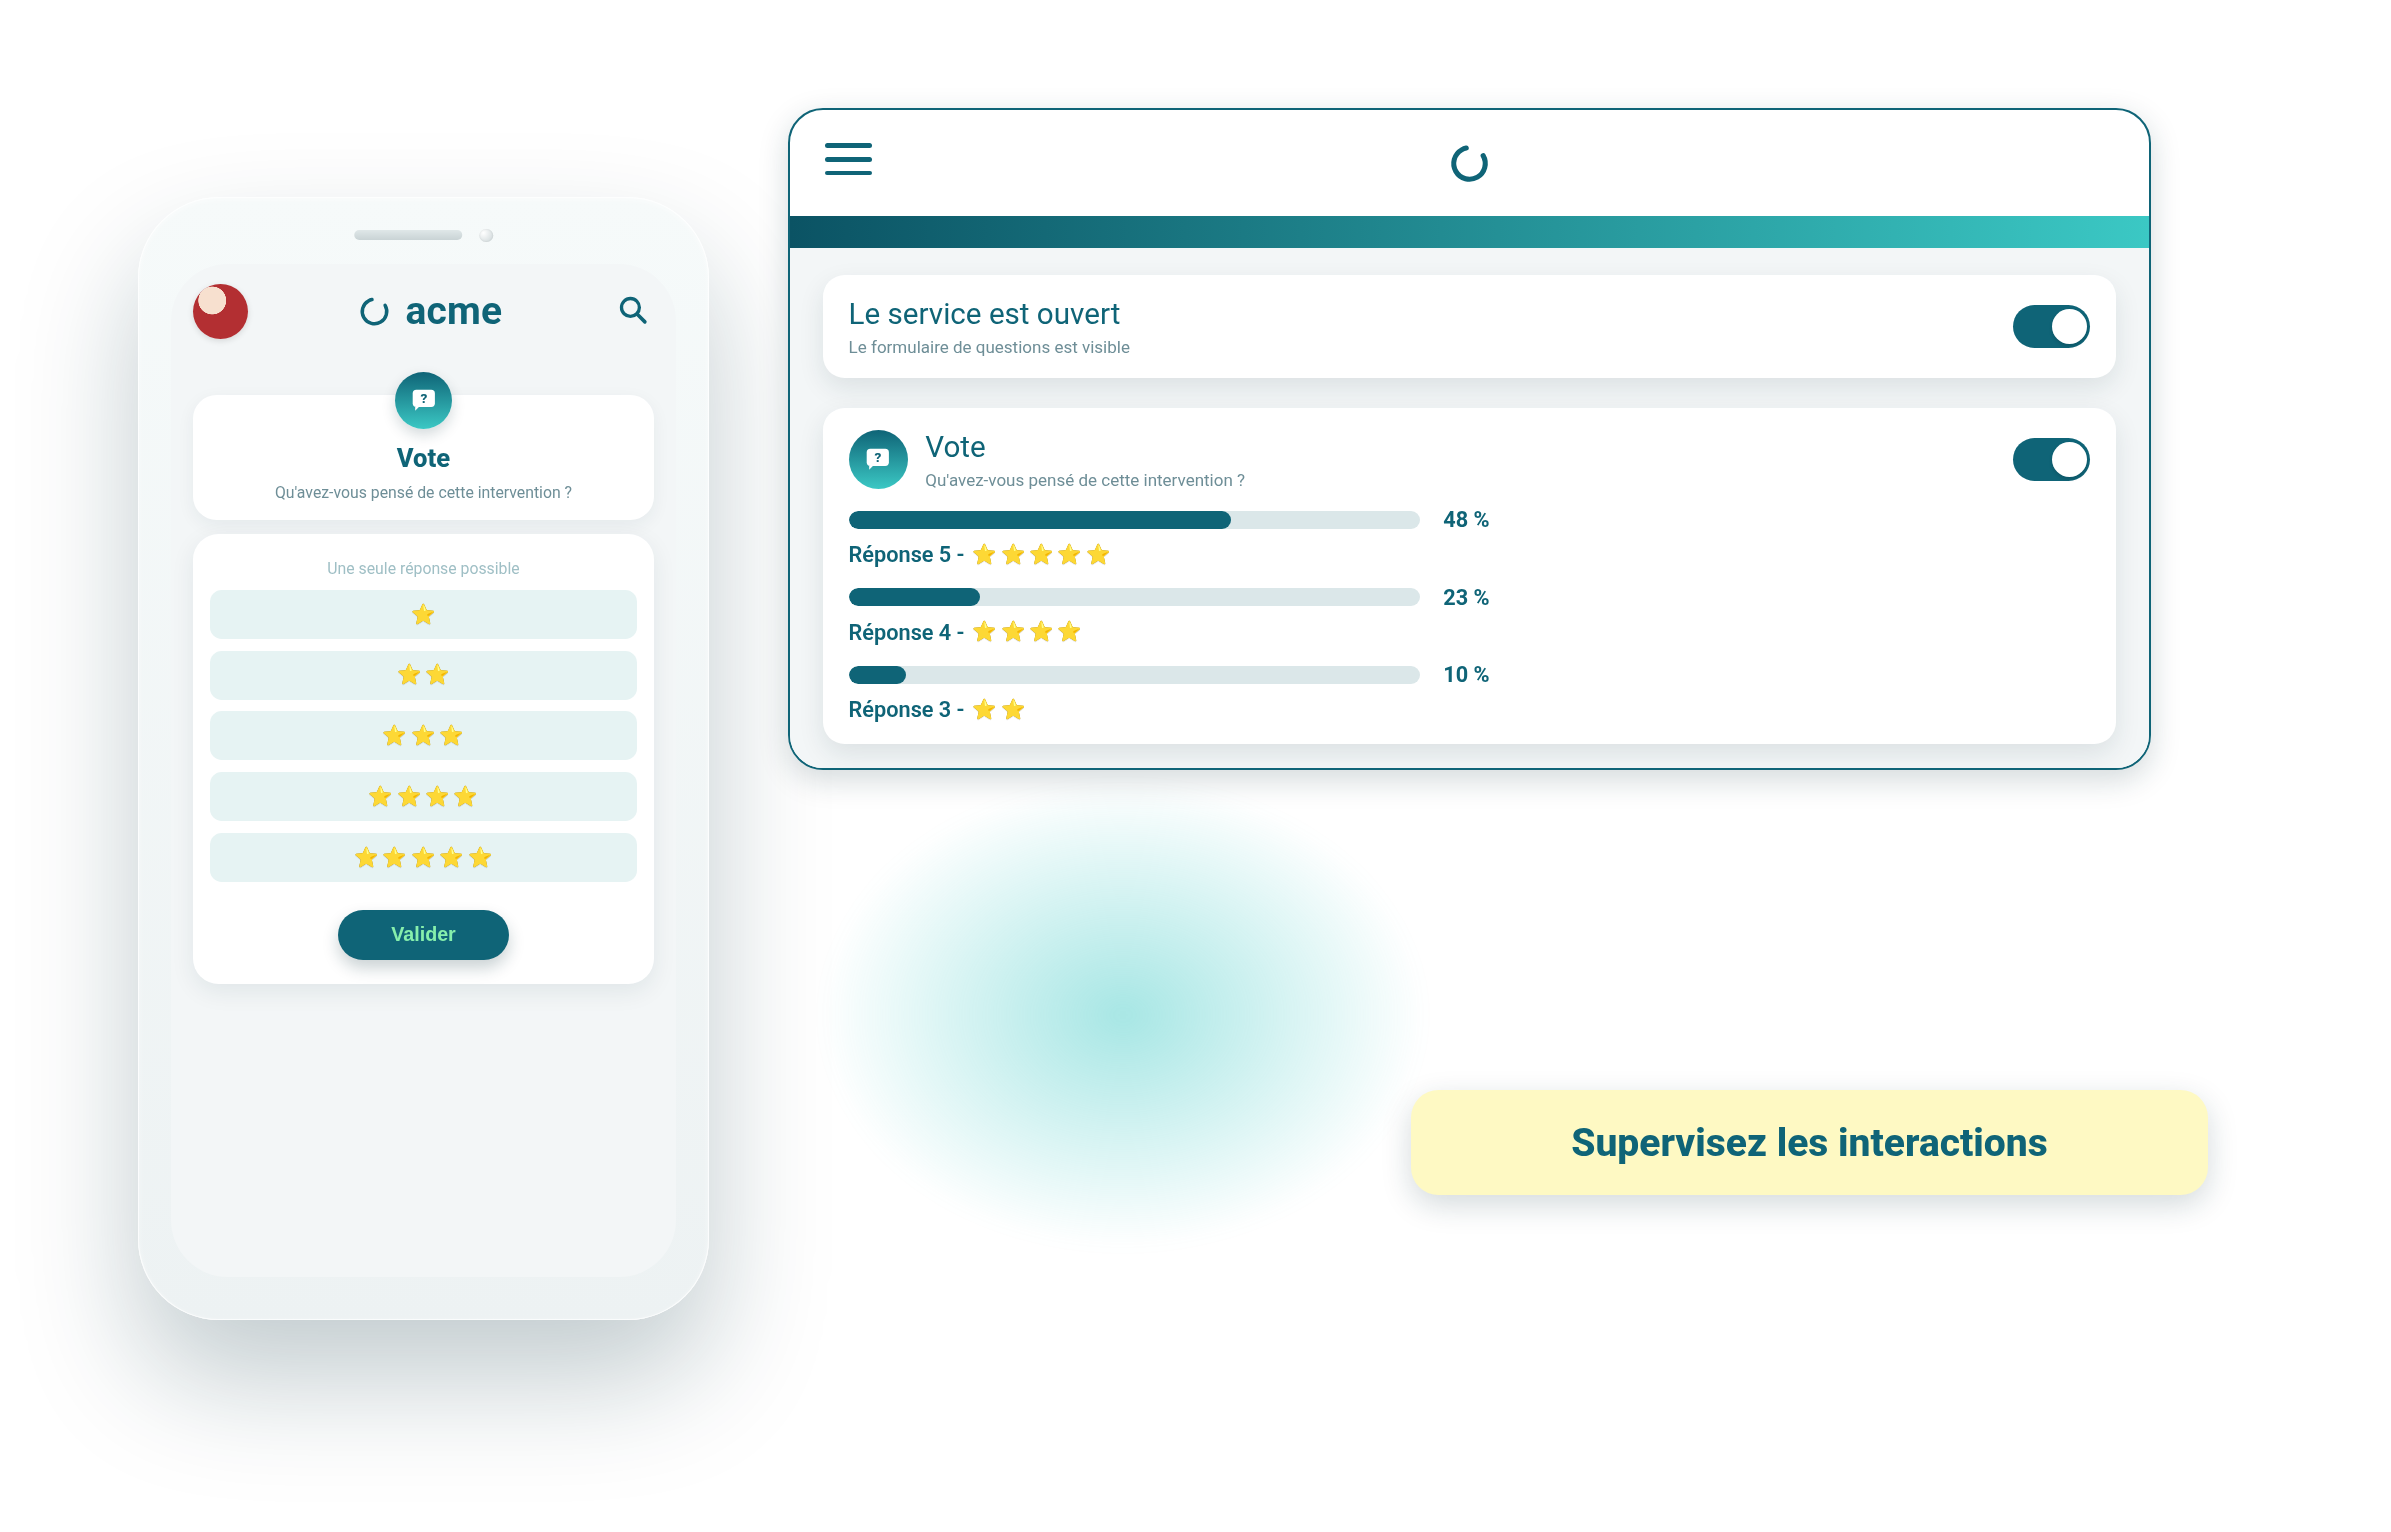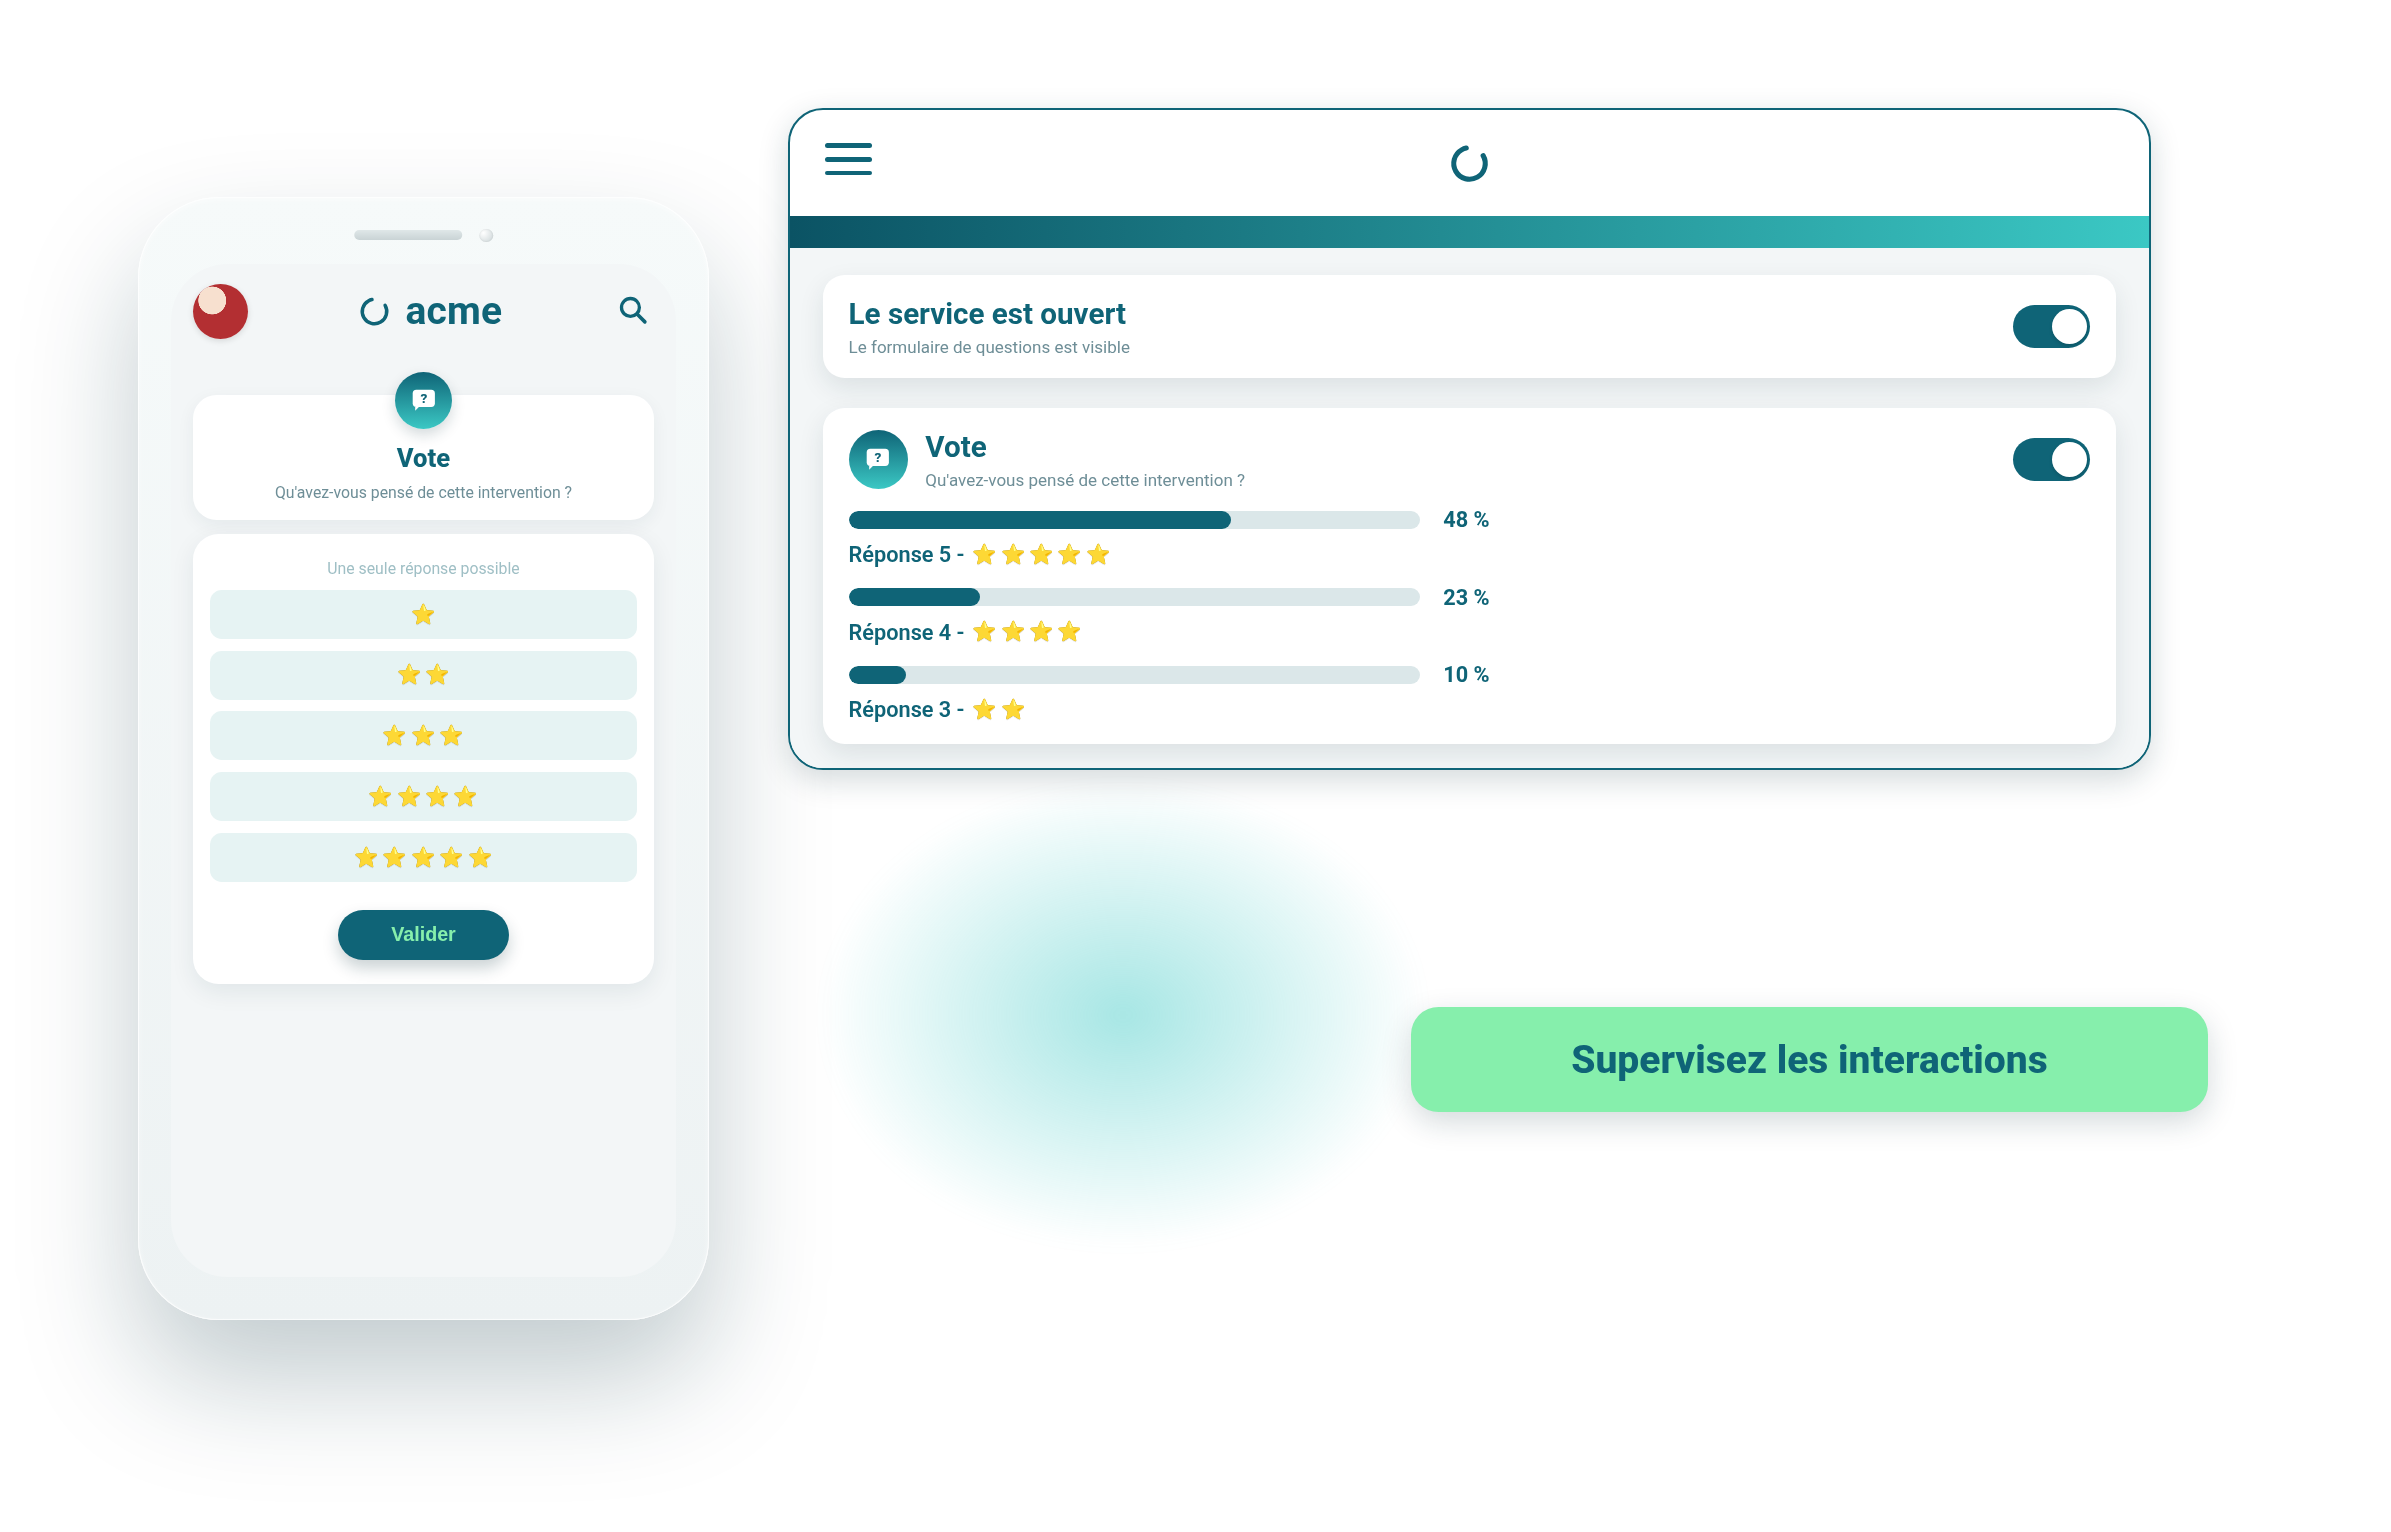--- a/index.html
+++ b/index.html
@@ -94,39 +94,39 @@
   }
   .panel-top{height:106px;display:flex;align-items:center;justify-content:center;position:relative}
   .hamburger{position:absolute;left:35px;top:33px;display:flex;flex-direction:column;gap:8.9px}
   .hamburger span{display:block;width:47px;height:4.9px;border-radius:3px;background:var(--teal-800)}
   .panel-logo svg{display:block}
   .panel-band{height:31.5px;background:linear-gradient(90deg,var(--teal-900),var(--teal-300))}
   .panel-body{background:var(--bg);padding:27.6px 33px 23.6px 33px}
   .card{background:var(--card);border-radius:21.7px;box-shadow:0 9.9px 25.6px rgba(15,50,60,.10);padding:21.7px 25.6px}
   .card + .card{margin-top:29.6px}
   .row{display:flex;align-items:center;justify-content:space-between;gap:19.7px}
-  .title{color:var(--teal-800);font-weight:700;font-size:29.6px}
+  .title{color:var(--teal-800);font-weight:400;font-size:29.6px}
   .sub{color:var(--muted);font-size:17px;margin-top:5.9px}
   .toggle{width:77px;height:43px;border-radius:984px;background:var(--teal-800);position:relative;flex:0 0 auto}
   .toggle .knob{position:absolute;top:3.9px;right:3.9px;width:35px;height:35px;border-radius:50%;background:#fff;box-shadow:0 2px 3.9px rgba(0,0,0,.15)}
   .vote-head{display:flex;align-items:center;gap:17.7px}
   .vote-icon{width:59px;height:59px;border-radius:50%;display:flex;align-items:center;justify-content:center;background:linear-gradient(180deg,var(--teal-800),var(--teal-300))}
   .meta{text-align:right;color:var(--teal-800);font-size:21.7px;font-weight:600;margin:7.9px 3.9px 11.8px 0}
   .result{margin-top:17.7px}
   .bar-wrap{display:flex;align-items:center;gap:23.6px}
   .bar-track{flex:0 0 571px;height:17.7px;border-radius:984px;background:#dbe7e9;overflow:hidden}
   .bar-fill{height:100%;border-radius:984px;background:var(--teal-800)}
   .pct{color:var(--teal-800);font-size:21.7px;font-weight:700}
   .resp-line{color:var(--teal-800);font-size:21.7px;font-weight:600;margin-top:9.9px;display:flex;align-items:center;gap:7.9px}
   .resp-stars{display:flex;gap:3.9px}
 
   
   .caption{
-    position:absolute; left:1411px; top:1007px;
-    width:719px; border-radius:27.6px; background:#86efac;
+    position:absolute; left:1411px; top:1090px;
+    width:719px; border-radius:27.6px; background:#fef9c3;
     box-shadow:var(--shadow);
     display:flex;align-items:center;justify-content:center;
     padding:29.6px 39px; z-index:4;
   }
   .caption .text{color:var(--teal-800);font-weight:800;font-size:39px}
 
   
   .g{color:#f5c542;text-shadow:0 0 0 #a07a0a;}
 </style>
 </head>

